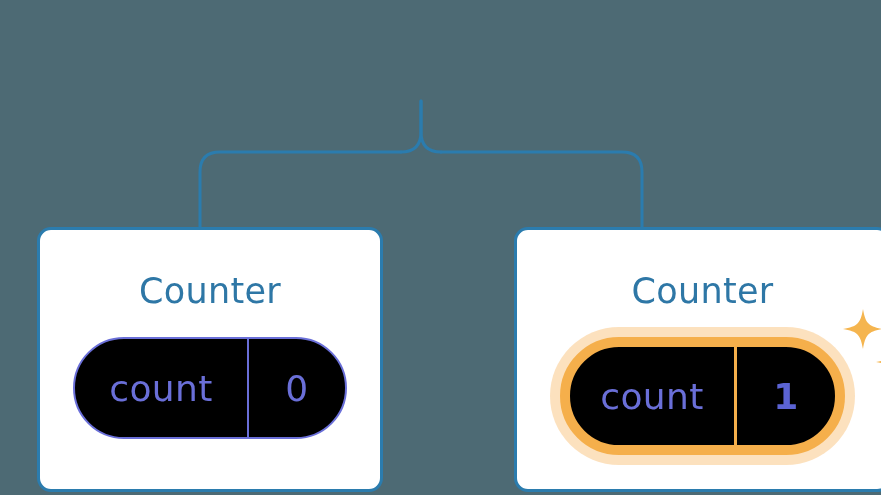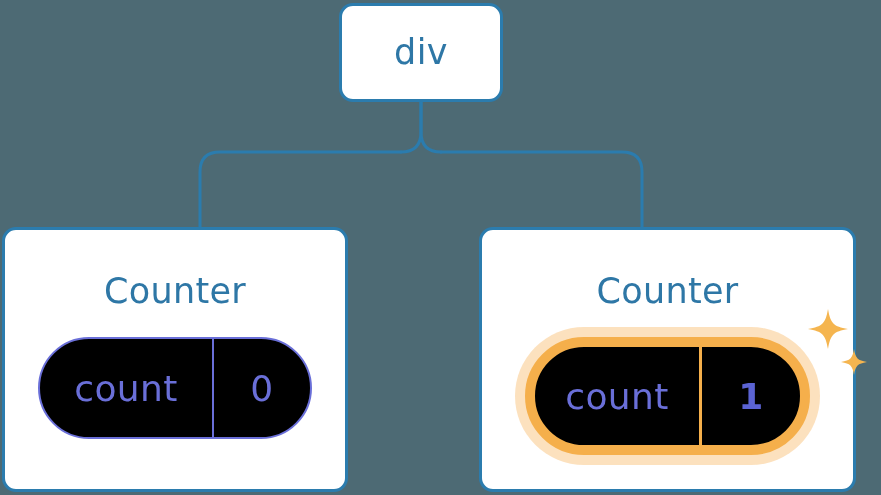--- a/index.html
+++ b/index.html
@@ -54,20 +54,21 @@
     font-size: 35px;
     color: #2e77a6;
     letter-spacing: 0.5px;
     line-height: 1;
   }
 
   .node-child {
     top: 227px;
     height: 265px;
     padding-top: 44px;
+    margin-left: 35px;
   }
   .node-left  { left: 2px;   width: 346px; }
   .node-right { left: 479px; width: 377px; }
 
   .node-child .node-title {
     font-size: 35px;
     color: #2e77a6;
     letter-spacing: 0.3px;
     line-height: 1;
     margin-bottom: 28px;
@@ -151,23 +152,20 @@
 
 <div id="stage">
 
   <svg id="connectors" viewBox="0 0 881 495" width="881" height="495" fill="none">
     <path d="M421 101 L421 132 Q421 152 441 152" stroke="#2b7cae" stroke-width="3" fill="none" stroke-linecap="round"></path>
     <path d="M421 101 L421 132 Q421 152 401 152" stroke="#2b7cae" stroke-width="3" fill="none" stroke-linecap="round"></path>
     <path d="M441 152 L622 152 Q642 152 642 172 L642 227" stroke="#2b7cae" stroke-width="3" fill="none" stroke-linecap="round"></path>
     <path d="M401 152 L220 152 Q200 152 200 172 L200 227" stroke="#2b7cae" stroke-width="3" fill="none" stroke-linecap="round"></path>
   </svg>
 
-  <div class="node node-root">
-    <div class="node-title">div</div>
-  </div>
 
   <div class="node node-child node-left">
     <div class="node-title">Counter</div>
     <div class="pill-wrap">
       <div class="pill">
         <div class="pill-key">count</div>
         <div class="pill-divider"></div>
         <div class="pill-val">0</div>
       </div>
     </div>

